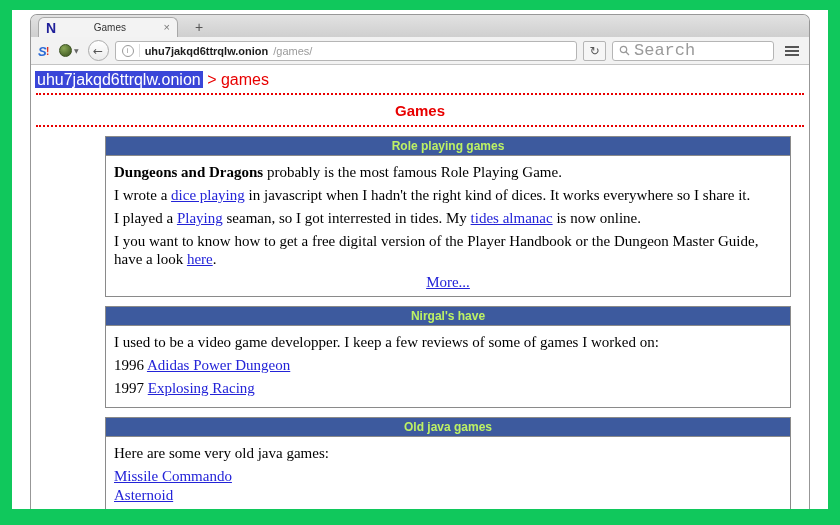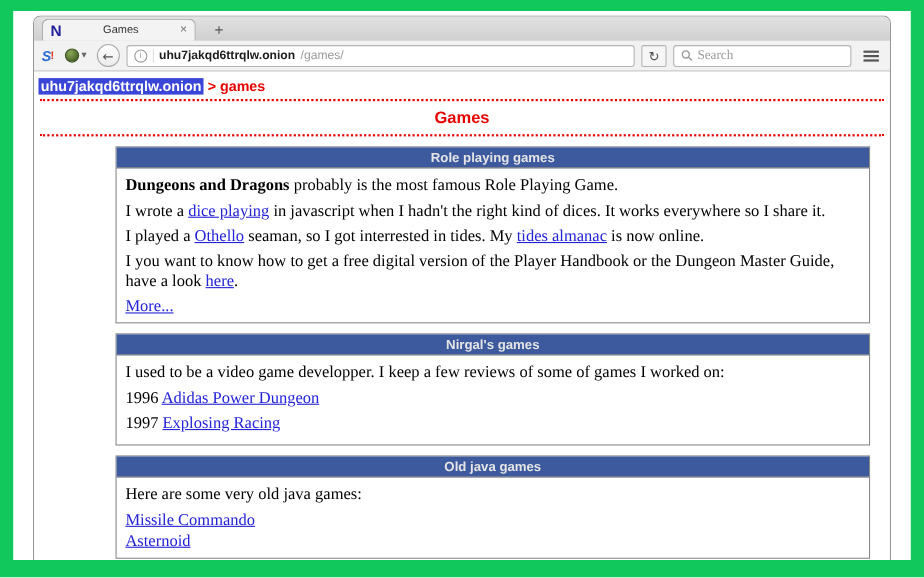--- a/index.html
+++ b/index.html
@@ -93,53 +93,53 @@
     display: flex; align-items: center; justify-content: center;
     font-size: 12px; font-family: "DejaVu Sans", sans-serif;
   }
   .searchbox {
     width: 162px; height: 20px;
     background: #fff; border: 1px solid #b5b5b5; border-radius: 3px;
     display: flex; align-items: center; gap: 4px; padding: 0 6px;
   }
   .searchbox input {
     border: none; outline: none; flex: 1; min-width: 0;
-    font-size: 12px; font-family: Liberation Serif, serif; color: #333;
+    font-size: 17px; font-family: Liberation Mono, monospace; color: #333;
     background: transparent;
   }
   .searchbox input::placeholder { color: #9a9a9a; }
   .menubtn { display: flex; flex-direction: column; gap: 2px; padding: 2px 3px; margin-left: 2px; }
   .menubtn span { display: block; width: 14px; height: 2px; background: #555; }
 
   
   .viewport { flex: 1; background: #ededed; overflow: hidden; }
   .main-white { background: #fff; padding: 2px 2px 8px 2px; }
-  .breadcrumb { padding: 4px 2px 3px 2px; font-size: 13px; font-weight: bold; }
+  .breadcrumb { padding: 4px 2px 3px 2px; font-size: 16px; font-weight: normal; }
   .bc-domain { background: #3a46d8; color: #fff; padding: 0 2px; }
   .bc-sep, .bc-current { color: #e80000; }
   .dotrule { border-top: 2px dotted #e80000; margin: 1px 3px; height: 0; }
   .page-title {
     text-align: center; color: #e80000; font-weight: bold;
     font-size: 15px; margin: 7px 0 6px 0;
   }
 
   .section { margin: 9px 16px 9px 72px; border: 1px solid #8a8a8a; background: #fff; }
   .section-header {
-    background: #3d5a9e; color: #e5e5e5; text-align: center;
+    background: #3d5a9e; color: #bef264; text-align: center;
     font-weight: bold; font-size: 12px; padding: 2px 0;
     border-bottom: 1px solid #8a8a8a;
   }
   .section-body {
     padding: 2px 8px 5px 8px;
     font-family: "Liberation Serif", serif; font-size: 15px; line-height: 1.2;
     color: #000;
   }
   .para { margin: 5px 0; }
   .para.tight { margin: 1px 0; }
-  .para.right { text-align: left; margin: 2px 0 0 0; }
+  .para.right { text-align: center; margin: 2px 0 0 0; }
   .b { font-weight: bold; }
   a.tlink { color: #2323d8; text-decoration: underline; cursor: pointer; }
 
   .footer {
     display: flex; justify-content: flex-end; gap: 30px;
     padding: 9px 22px 0 0; font-size: 11px;
   }
 </style>
 </head>
 <body>
@@ -196,27 +196,27 @@
         </div>
         <div class="dotrule"></div>
         <div class="page-title">Games</div>
         <div class="dotrule"></div>
         <div>
             <div class="section">
               <div class="section-header">Role playing games</div>
               <div class="section-body">
                 <div class="para"><span class="b">Dungeons and Dragons</span><span class=""> probably is the most famous Role Playing Game.</span></div>
                 <div class="para"><span class="">I wrote a </span><a class="tlink" href="#">dice playing</a><span class=""> in javascript when I hadn't the right kind of dices. It works everywhere so I share it.</span></div>
-                <div class="para"><span class="">I played a </span><a class="tlink" href="#">Othello</a><span class=""> seaman, so I got interrested in tides. My </span><a class="tlink" href="#">tides almanac</a><span class=""> is now online.</span></div>
+                <div class="para"><span class="">I played a </span><a class="tlink" href="#">Playing</a><span class=""> seaman, so I got interrested in tides. My </span><a class="tlink" href="#">tides almanac</a><span class=""> is now online.</span></div>
                 <div class="para"><span class="">I you want to know how to get a free digital version of the Player Handbook or the Dungeon Master Guide, have a look </span><a class="tlink" href="#">here</a><span class="">.</span></div>
                 <div class="para right"><a class="tlink" href="#">More...</a></div>
               </div>
             </div>
             <div class="section">
-              <div class="section-header">Nirgal's games</div>
+              <div class="section-header">Nirgal's have</div>
               <div class="section-body">
                 <div class="para"><span class="">I used to be a video game developper. I keep a few reviews of some of games I worked on:</span></div>
                 <div class="para"><span class="">1996 </span><a class="tlink" href="#">Adidas Power Dungeon</a></div>
                 <div class="para"><span class="">1997 </span><a class="tlink" href="#">Explosing Racing</a></div>
               </div>
             </div>
             <div class="section">
               <div class="section-header">Old java games</div>
               <div class="section-body">
                 <div class="para"><span class="">Here are some very old java games:</span></div>

